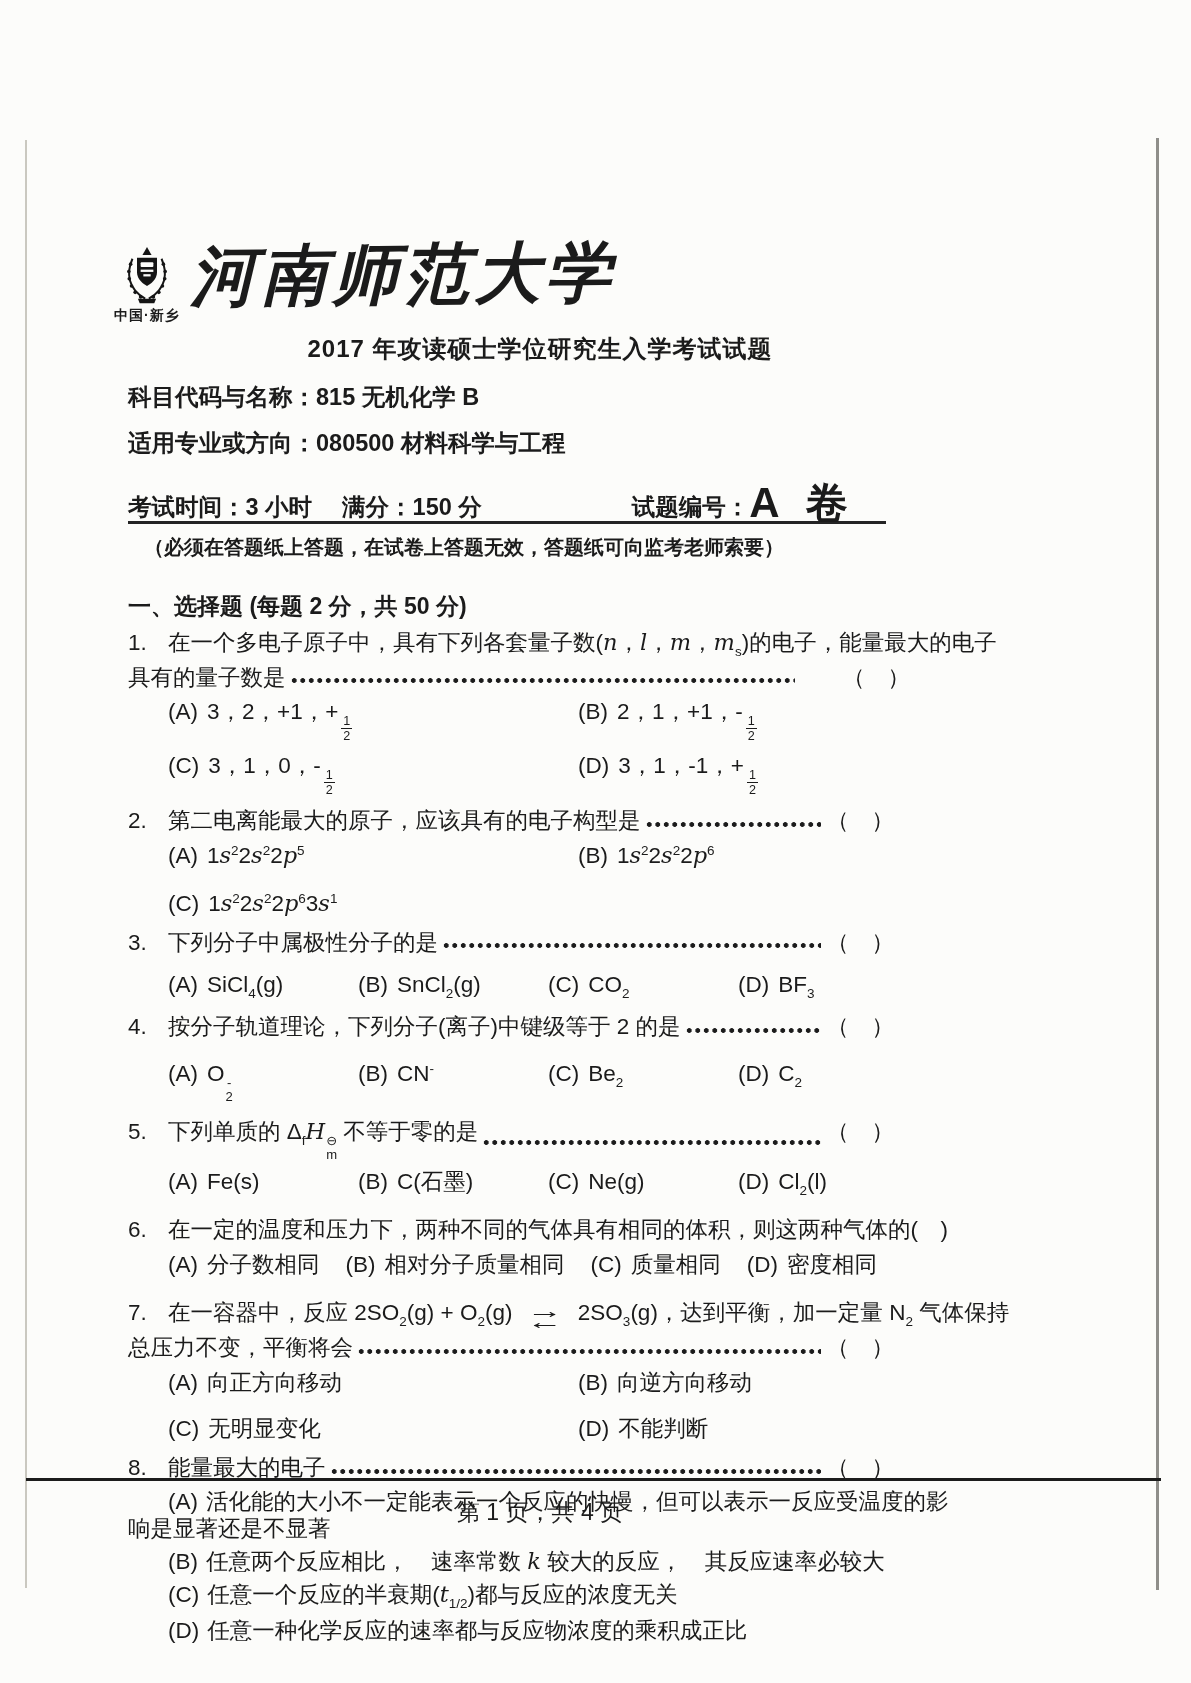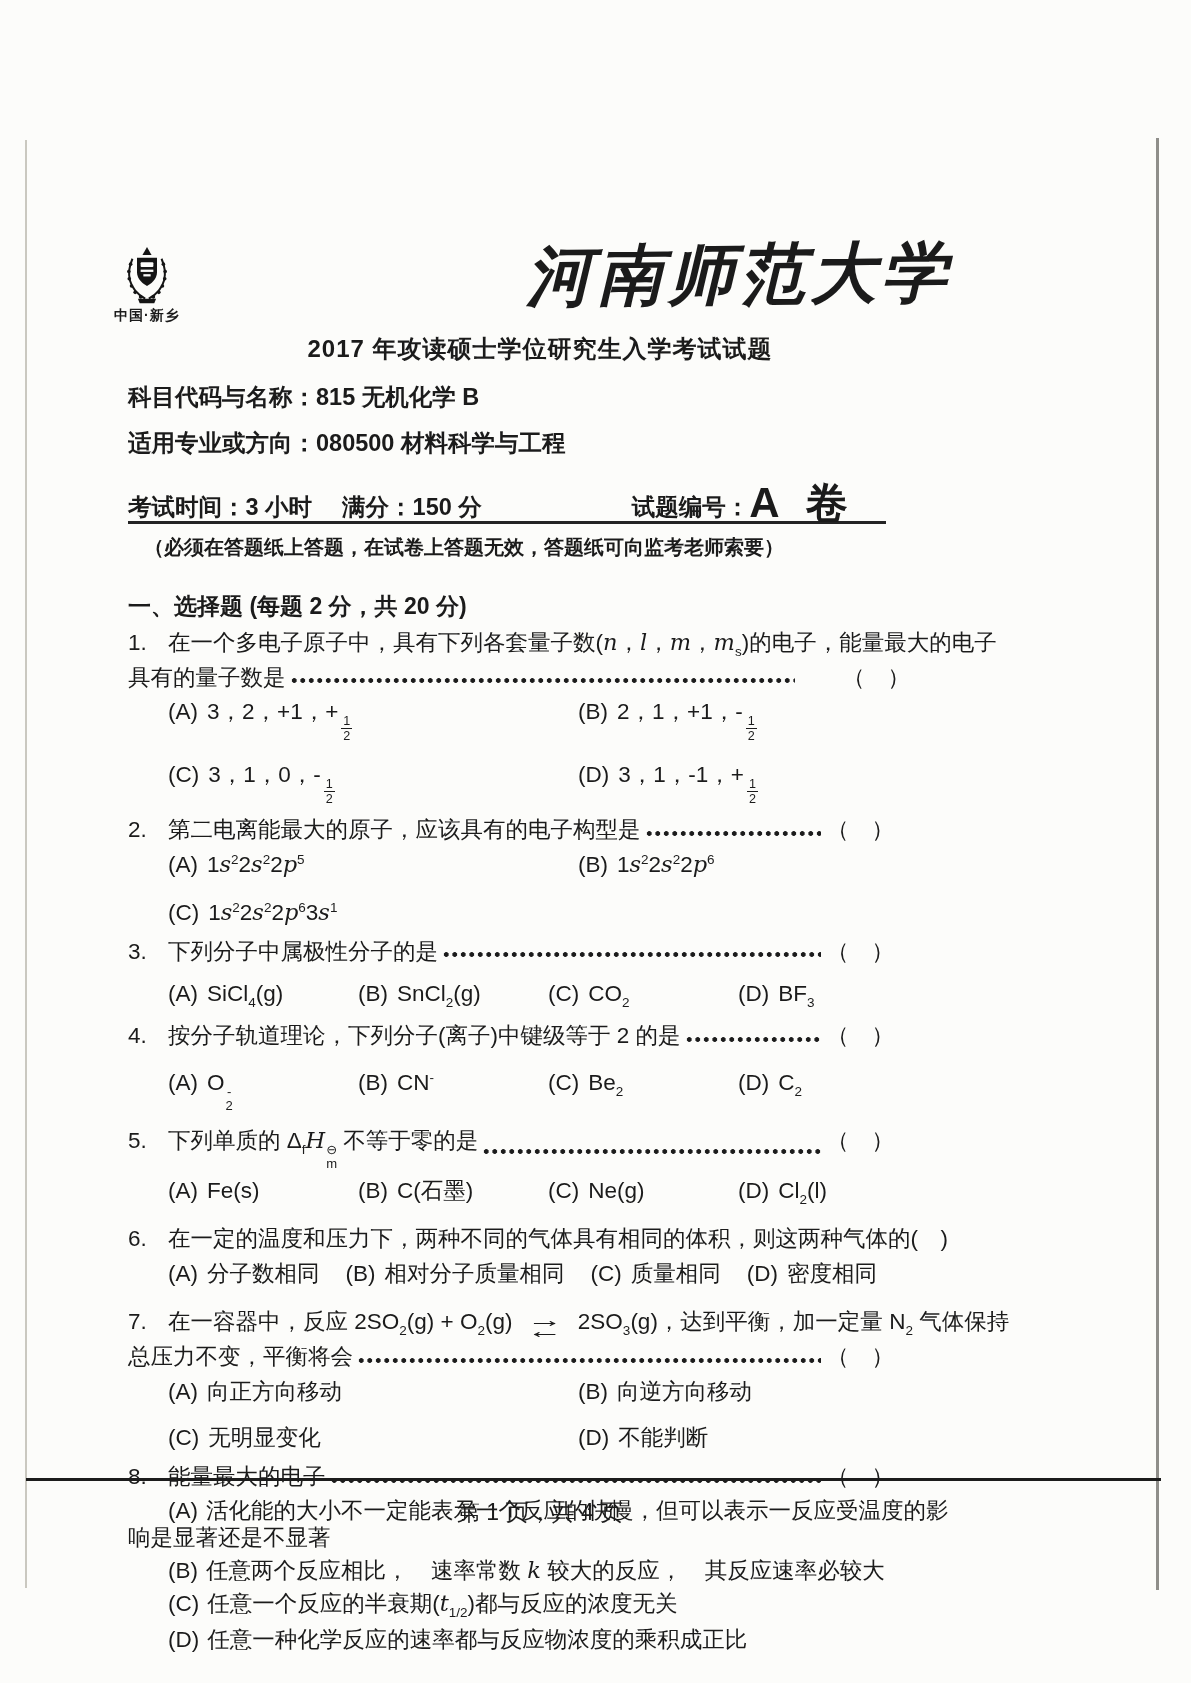--- a/index.html
+++ b/index.html
@@ -5,21 +5,21 @@
   html,body{margin:0;padding:0;}
   body{width:1191px;height:1683px;background:#ffffff;}
   .sheet{position:relative;width:1191px;height:1683px;background:#fcfcfa;overflow:hidden;
          font-family:"Liberation Sans","DejaVu Sans",sans-serif;color:#1b1b1b;}
   .edge{position:absolute;}
   .edge-left{left:25px;top:140px;height:1448px;width:1.5px;background:#cac8c0;}
   .edge-right{left:1156px;top:138px;height:1452px;width:2.5px;background:#8f8e8a;}
   .content{position:absolute;left:128px;top:240px;width:824px;}
 
   
-  .logo-row{display:flex;justify-content:space-between;align-items:flex-start;gap:10px;margin-left:-14px;}
+  .logo-row{display:flex;justify-content:flex-start;align-items:flex-start;gap:10px;margin-left:-14px;}
   .emblem-wrap{display:flex;flex-direction:column;align-items:center;margin-top:6px;}
   .emblem{width:56px;height:60px;}
   .location{font-size:14px;font-weight:bold;letter-spacing:1px;margin-top:1px;white-space:nowrap;}
   .university{font-family:"DejaVu Serif","Liberation Serif",serif;font-style:italic;font-weight:bold;
               font-size:66px;line-height:1.05;letter-spacing:5px;transform:rotate(-0.6deg);}
   .exam-title{text-align:center;font-size:24px;font-weight:bold;letter-spacing:1px;margin:8px 0 16px 0;}
   .info{font-size:23.5px;font-weight:bold;}
   .info-row{display:flex;align-items:baseline;margin-bottom:14px;white-space:pre;}
   .row3{height:46px;margin-bottom:0;}
   .score-label{margin-left:30px;}
@@ -38,21 +38,21 @@
   .q-text{white-space:nowrap;}
   .leader{padding-right:58px;}
   .leader-q1{padding-right:42px;}
   .dots{flex:1 1 auto;height:7px;align-self:center;margin:6px 6px 0 4px;
         background-image:radial-gradient(circle,#1b1b1b 2.1px,transparent 2.6px);
         background-size:8.5px 7px;background-position:left center;background-repeat:repeat-x;}
   .bracket{white-space:pre;}
   .gap-bracket{margin-left:42px;}
   .opts{padding-left:40px;margin-top:4px;}
   .opts-2col{display:grid;grid-template-columns:410px 1fr;row-gap:14px;}
-  .q1 .opts-2col{row-gap:16px;}
+  .q1 .opts-2col{row-gap:7px;}
   .opts-4col{display:grid;grid-template-columns:190px 190px 190px 1fr;}
   .opts-inline{display:flex;gap:26px;white-space:nowrap;}
   .opt{line-height:1.45;}
   .opt-label{margin-right:9px;}
   .opt-line{margin-top:5px;padding-left:40px;line-height:1.24;}
   .opt-line .opt-label{margin-right:8px;}
   .hang{padding-left:0;text-indent:40px;}
 
   sup,sub{font-size:0.6em;}
   i{font-family:"DejaVu Serif","Liberation Serif",serif;}
@@ -127,21 +127,21 @@
         <span class="paper-no">
           <span class="lab">试题编号：</span>
           <span class="paper-code">A 卷</span>
         </span>
       </div>
     </div>
 
     <div class="rule"></div>
     <div class="notice">（必须在答题纸上答题，在试卷上答题无效，答题纸可向监考老师索要）</div>
 
-    <div class="section-title">一、选择题 (每题 2 分，共 20 分)</div>
+    <div class="section-title">一、选择题 (每题 2 分，共 50 分)</div>
 
     <div class="q q1">
       <div class="q-line">
         <span class="q-num">1.</span>
         <span class="q-text">在一个多电子原子中，具有下列各套量子数(<i>n</i>，<i>l</i>，<i>m</i>，<i>m</i><sub>s</sub>)的电子，能量最大的电子</span>
       </div>
       <div class="q-line leader-q1">
         <span class="q-text">具有的量子数是</span>
         <span class="dots"></span>
         <span class="bracket gap-bracket">（　）</span>

